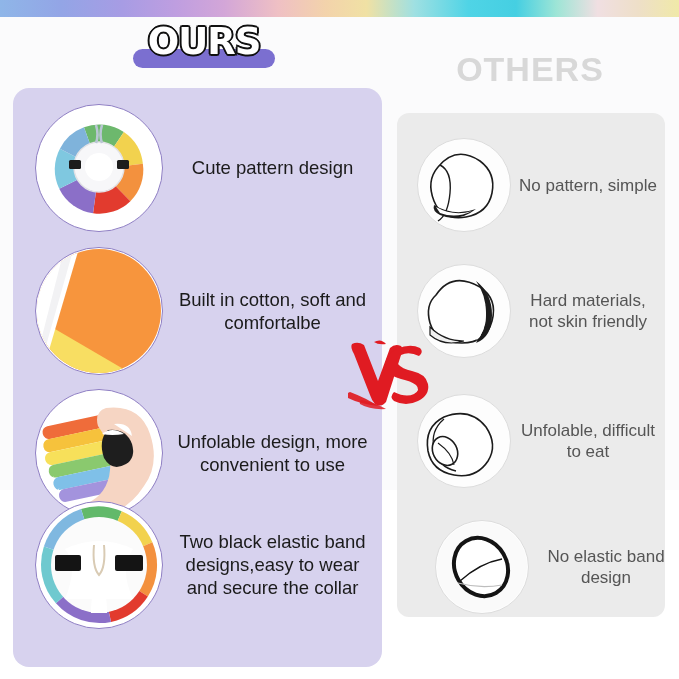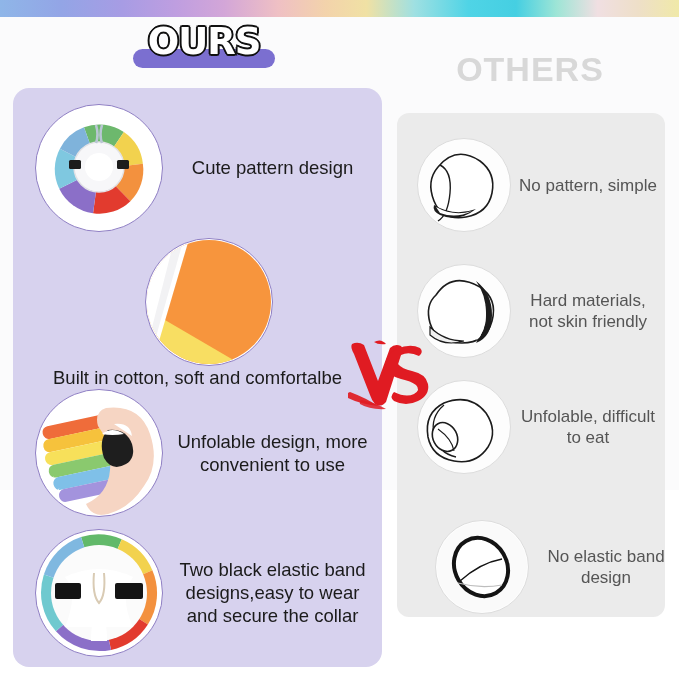--- a/index.html
+++ b/index.html
@@ -203,21 +203,21 @@
           <circle cx="0" cy="-2" r="14" fill="#ffffff"></circle>
           <rect x="-30" y="-9" width="12" height="9" rx="1.5" fill="#1c1c1c"></rect>
           <rect x="18" y="-9" width="12" height="9" rx="1.5" fill="#1c1c1c"></rect>
           <path d="M-3,-44 q3,10 0,18 M3,-44 q-3,10 0,18" stroke="#b9c6d4" stroke-width="2.6" fill="none"></path>
         </g>
       </svg>
     </div>
     <div class="caption">Cute pattern design</div>
   </div>
 
-  <div class="row row-ours" style="top:238px;flex-direction:column;">
+  <div class="row row-ours" style="top:238px;">
     <div class="thumb thumb-ours">
       <svg viewBox="0 0 126 126" width="126" height="126" aria-hidden="true">
         <defs>
           <clipPath id="c2">
               <circle cx="63" cy="63" r="62"></circle>
             </clipPath>
         </defs>
         <g clip-path="url(#c2)">
           <rect x="0" y="0" width="126" height="126" fill="#f7953d"></rect>
           <path d="M-10,126 L-10,64 L96,126 Z" fill="#f8de62"></path>
@@ -259,21 +259,21 @@
           <path d="M70,18 q34,-4 44,26 q10,30 -6,52 q-14,22 -36,28 q-16,4 -22,-10 q22,-10 24,-34 q2,-26 -12,-44 q-4,-14 8,-18Z" fill="#f6d5c3"></path>
           <path d="M72,40 q18,-2 24,14 q4,14 -6,20 q-14,8 -22,-6 q-6,-18 4,-28Z" fill="#1e1e1e"></path>
           <path d="M66,44 q10,-8 22,0 q-12,2 -22,0Z" fill="#ffffff"></path>
           <path d="M78,34 q16,-2 18,12 q-12,-8 -18,-12Z" fill="#ffffff"></path>
         </g>
       </svg>
     </div>
     <div class="caption">Unfolable design, more convenient to use</div>
   </div>
 
-  <div class="row row-ours" style="top:520px;">
+  <div class="row row-ours" style="top:492px;">
     <div class="thumb thumb-ours">
       <svg viewBox="0 0 126 126" width="126" height="126" aria-hidden="true">
         <circle cx="63" cy="63" r="62" fill="#ffffff"></circle>
         <g transform="translate(63,63)">
           <g transform="rotate(-8)">
             <path d="M0,0 L-10,-58 A58,58 0 0,1 30,-50 Z" fill="#62b96a"></path>
             <path d="M0,0 L30,-50 A58,58 0 0,1 56,-15 Z" fill="#f2d24e"></path>
             <path d="M0,0 L56,-15 A58,58 0 0,1 44,38 Z" fill="#f3913e"></path>
             <path d="M0,0 L44,38 A58,58 0 0,1 4,58 Z" fill="#e23b2e"></path>
             <path d="M0,0 L4,58 A58,58 0 0,1 -48,32 Z" fill="#8b6fc8"></path>
@@ -311,21 +311,21 @@
         <circle cx="46" cy="46" r="45" fill="#fdfdfd"></circle>
         <path d="M18,30 q16,-24 44,-8 q18,12 12,34 q-6,22 -30,22 q-26,0 -32,-20 q-5,-18 6,-28Z" fill="#ffffff" stroke="#1c1c1c" stroke-width="1.6"></path>
         <path d="M58,16 q16,12 16,34 q0,22 -16,28 q10,-14 10,-30 q0,-18 -10,-32Z" fill="#1c1c1c"></path>
         <path d="M56,20 q12,12 12,30 q0,16 -10,26 q8,-14 8,-28 q0,-16 -10,-28Z" fill="#ffffff"></path>
         <path d="M12,62 q14,14 34,14 q-20,6 -34,-6Z" fill="#f0f0f0" stroke="#1c1c1c" stroke-width="1.2"></path>
       </svg>
     </div>
     <div class="caption caption-others">Hard materials, not skin friendly</div>
   </div>
 
-  <div class="row row-others" style="top:364px;">
+  <div class="row row-others" style="top:378px;">
     <div class="thumb thumb-others">
       <svg viewBox="0 0 92 92" width="92" height="92" aria-hidden="true">
         <circle cx="46" cy="46" r="45" fill="#fdfdfd"></circle>
         <path d="M26,22 q26,-10 42,10 q12,18 2,34 q-12,18 -34,14 q-22,-4 -26,-24 q-4,-24 16,-34Z" fill="#ffffff" stroke="#1c1c1c" stroke-width="1.6"></path>
         <path d="M26,24 q-14,12 -10,30 q4,18 22,22" fill="none" stroke="#1c1c1c" stroke-width="1.3"></path>
         <ellipse cx="27" cy="56" rx="12" ry="15" transform="rotate(-28 27 56)" fill="#ffffff" stroke="#1c1c1c" stroke-width="1.6"></ellipse>
         <path d="M20,48 q14,10 16,22" fill="none" stroke="#1c1c1c" stroke-width="1.1"></path>
       </svg>
     </div>
     <div class="caption caption-others">Unfolable, difficult to eat</div>

